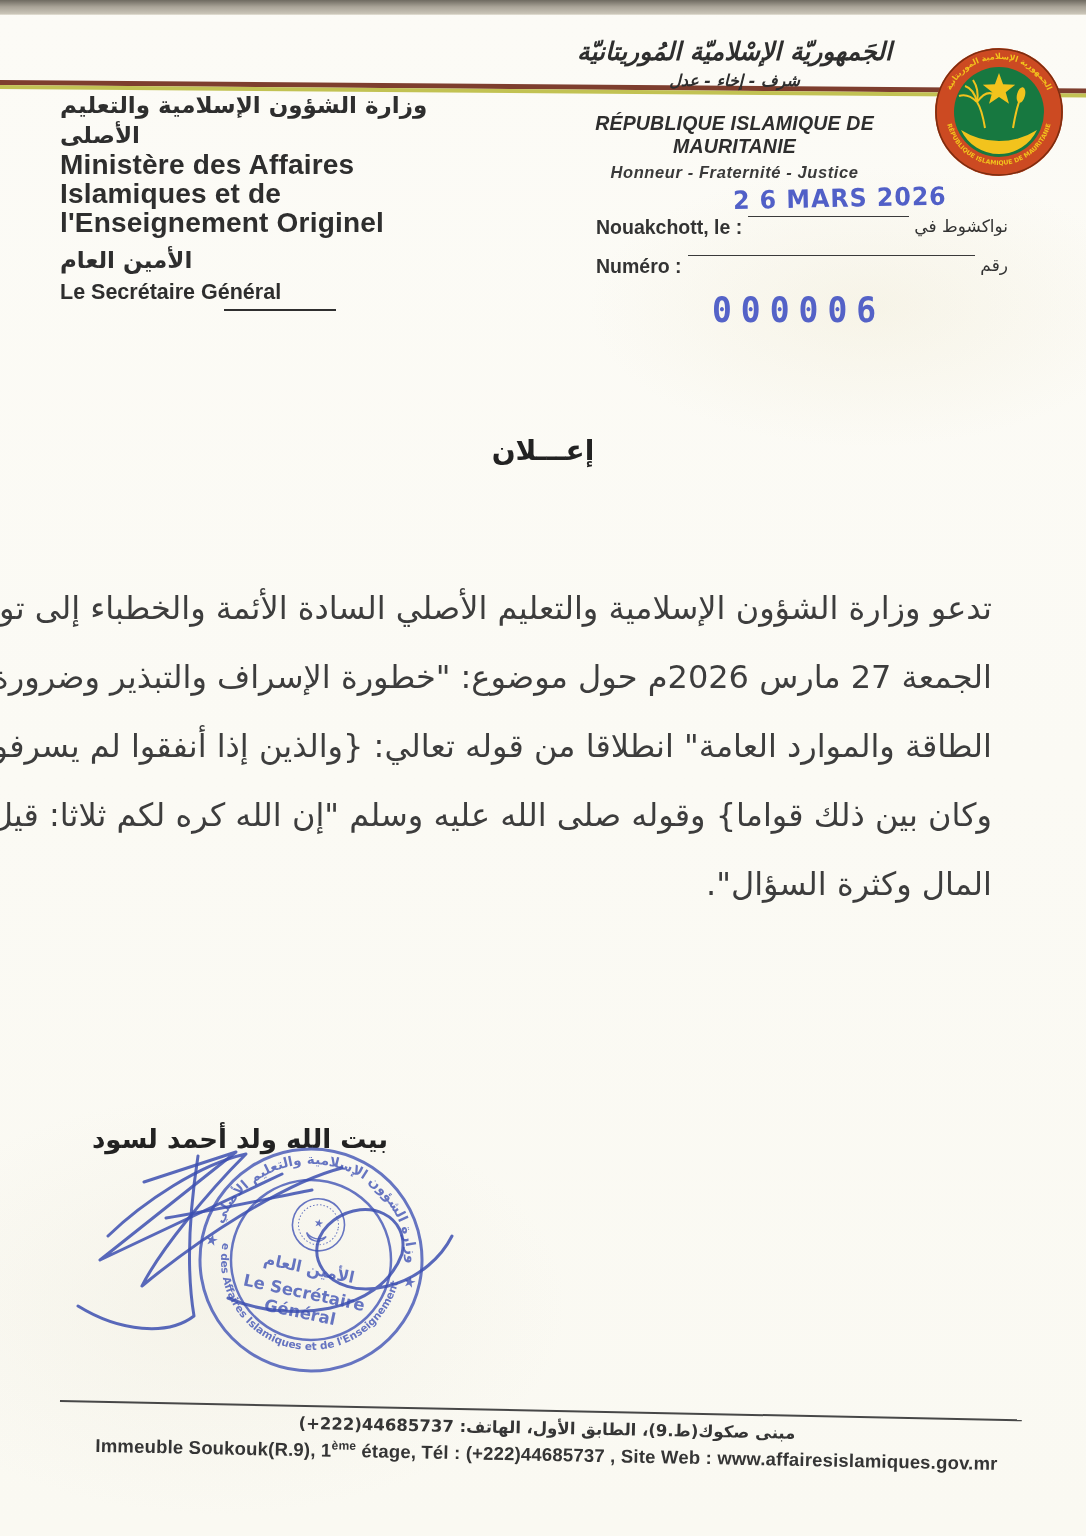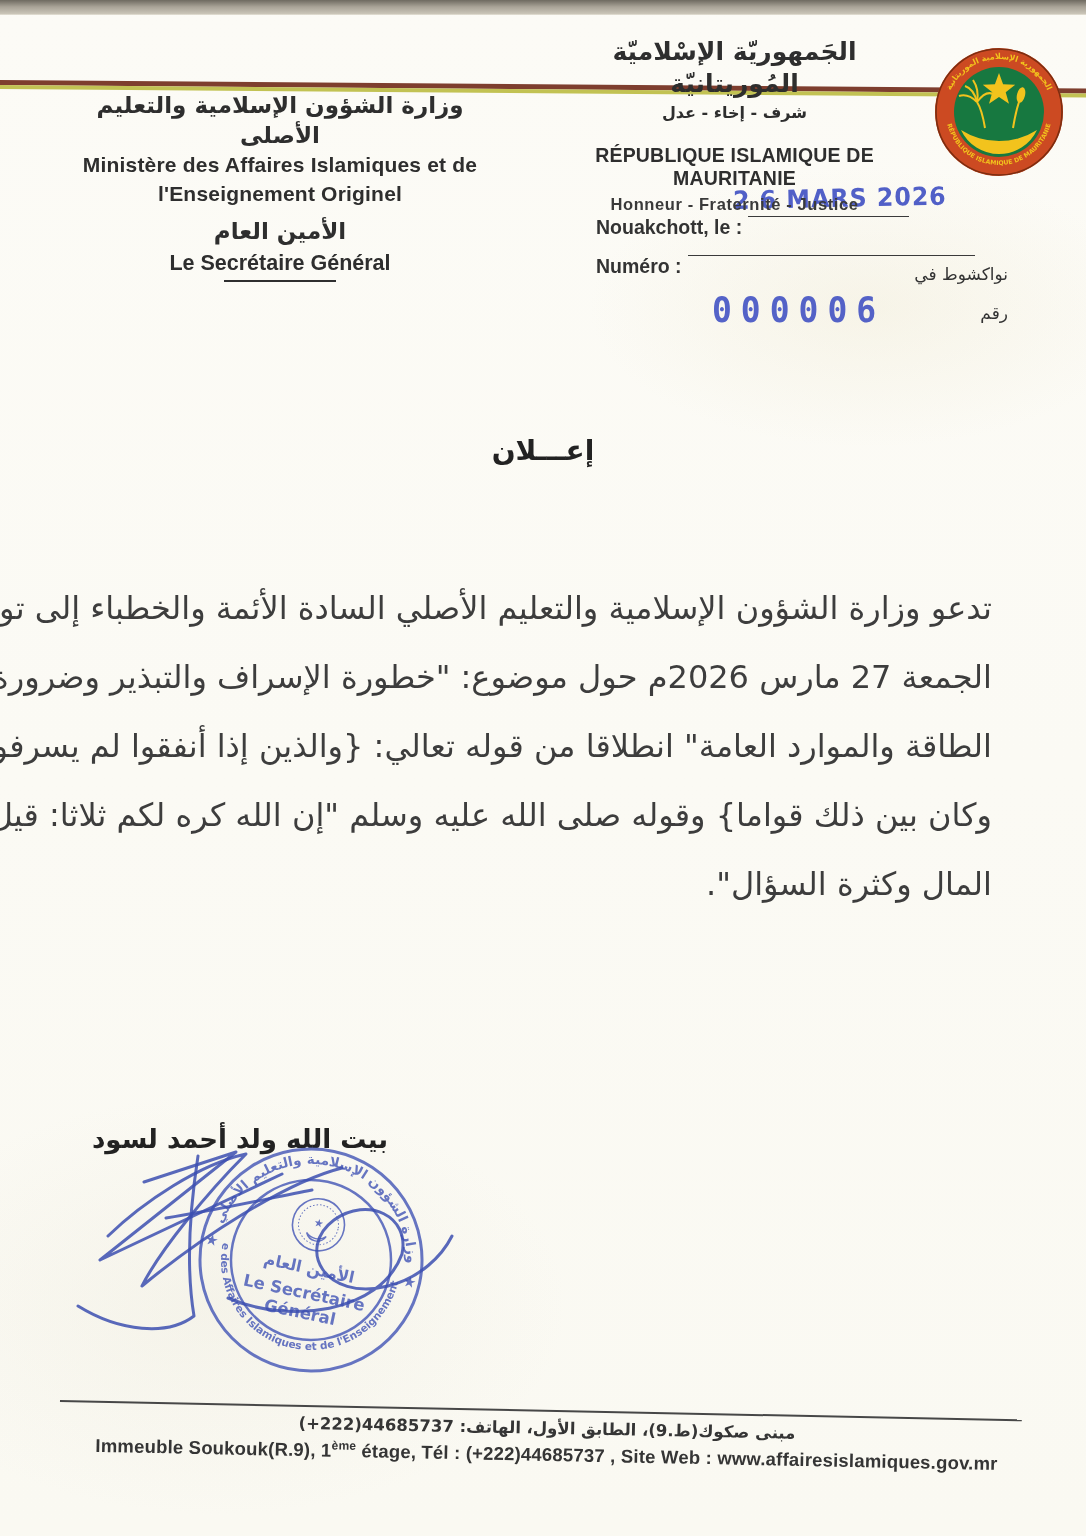--- a/index.html
+++ b/index.html
@@ -23,47 +23,47 @@
   .scan-band-top{position:absolute;top:0;left:0;width:100%;height:15px;
     background:linear-gradient(#6e6a60,#a8a296 45%,#c9c4b7 90%,#e8e4d9);}
   .flag-stripe{position:absolute;top:80px;left:-4px;width:1096px;height:9px;
     transform:rotate(.45deg);transform-origin:left center;z-index:1;}
   .flag-stripe .s1{height:5px;background:var(--stripe-maroon,#7e3e2e);}
   .flag-stripe .s2{height:4px;background:var(--stripe-yellow,#c2c253);}
 
   .ar{font-family:"DejaVu Sans", sans-serif;}
 
   
-  .hdr-left{position:absolute;left:60px;top:90px;width:440px;text-align:center;z-index:2;}
+  .hdr-left{position:absolute;left:60px;top:90px;width:440px;text-align:left;z-index:2;}
   .hdr-left .ministry-ar{font-size:23px;font-weight:bold;line-height:30px;}
-  .hdr-left .ministry-fr{font-size:21px;font-weight:bold;line-height:29px;letter-spacing:.2px;}
+  .hdr-left .ministry-fr{font-size:28px;font-weight:bold;line-height:29px;letter-spacing:.2px;}
   .hdr-left .office-ar{font-size:23px;font-weight:bold;line-height:30px;margin-top:8px;}
   .hdr-left .office-fr{font-size:21.5px;font-weight:bold;line-height:27px;margin-top:4px;}
   .hdr-left .office-underline{width:112px;border-top:2.5px solid #2f2f2f;margin:3px auto 0;}
 
   
-  .hdr-right{position:absolute;left:552px;top:36px;width:365px;text-align:center;z-index:2;}
+  .hdr-right{position:absolute;left:552px;top:36px;width:365px;text-align:center;z-index:2;font-style:italic;}
   .hdr-right .republic-ar{font-size:25px;font-weight:bold;line-height:32px;}
   .hdr-right .motto-ar{font-size:16px;font-weight:bold;line-height:22px;margin-top:2px;}
   .hdr-right .republic-fr{font-size:19.5px;font-weight:bold;margin-top:20px;letter-spacing:.2px;}
   .hdr-right .motto-fr{font-size:16.5px;font-weight:bold;margin-top:5px;letter-spacing:.6px;color:#3a3a3a;}
 
   .seal{position:absolute;left:933px;top:46px;width:132px;height:132px;z-index:2;}
   .seal-ring-text{fill:var(--seal-gold,#f2c31d);font-family:"DejaVu Sans",sans-serif;font-weight:bold;}
 
   
   .date-stamp{position:absolute;left:733px;top:186px;color:var(--ink-blue,#4353c4);
     font-family:"DejaVu Sans",sans-serif;font-size:25px;font-weight:bold;letter-spacing:1px;
     white-space:nowrap;transform:rotate(-1.2deg) scaleX(.95);transform-origin:left center;opacity:.92;}
   .ref-rows{position:absolute;left:596px;top:216px;width:412px;}
   .ref-row{display:flex;align-items:flex-start;height:34px;}
   .ref-row + .ref-row{margin-top:5px;}
   .fr-label{font-size:19.5px;font-weight:bold;white-space:nowrap;color:#333;}
   .fill-line{flex:1;border-bottom:1.7px solid #3a3a3a;margin:0 5px 4px 6px;}
-  .ar-label{font-family:"DejaVu Sans",sans-serif;font-size:17px;white-space:nowrap;color:#333;padding-bottom:1px;margin-top:48px;}
+  .ar-label{font-family:"DejaVu Sans",sans-serif;font-size:17px;white-space:nowrap;color:#333;padding-bottom:1px;}
   .number-stamp{position:absolute;left:712px;top:290px;color:var(--ink-blue,#4353c4);
     font-family:"DejaVu Sans Mono",monospace;font-size:33px;font-weight:bold;letter-spacing:9px;opacity:.9;
     transform:scaleY(1.08);}
 
   
   .doc-title{position:absolute;left:0;top:434px;width:1086px;text-align:center;
     font-family:"DejaVu Sans",sans-serif;font-size:28px;font-weight:bold;color:#222;}
   .body-text{position:absolute;left:112px;top:574px;width:880px;direction:rtl;
     font-family:"DejaVu Sans",sans-serif;font-size:32px;color:var(--body-text,#3d3d3d);}
   .body-line{line-height:69px;text-align:justify;white-space:nowrap;}

